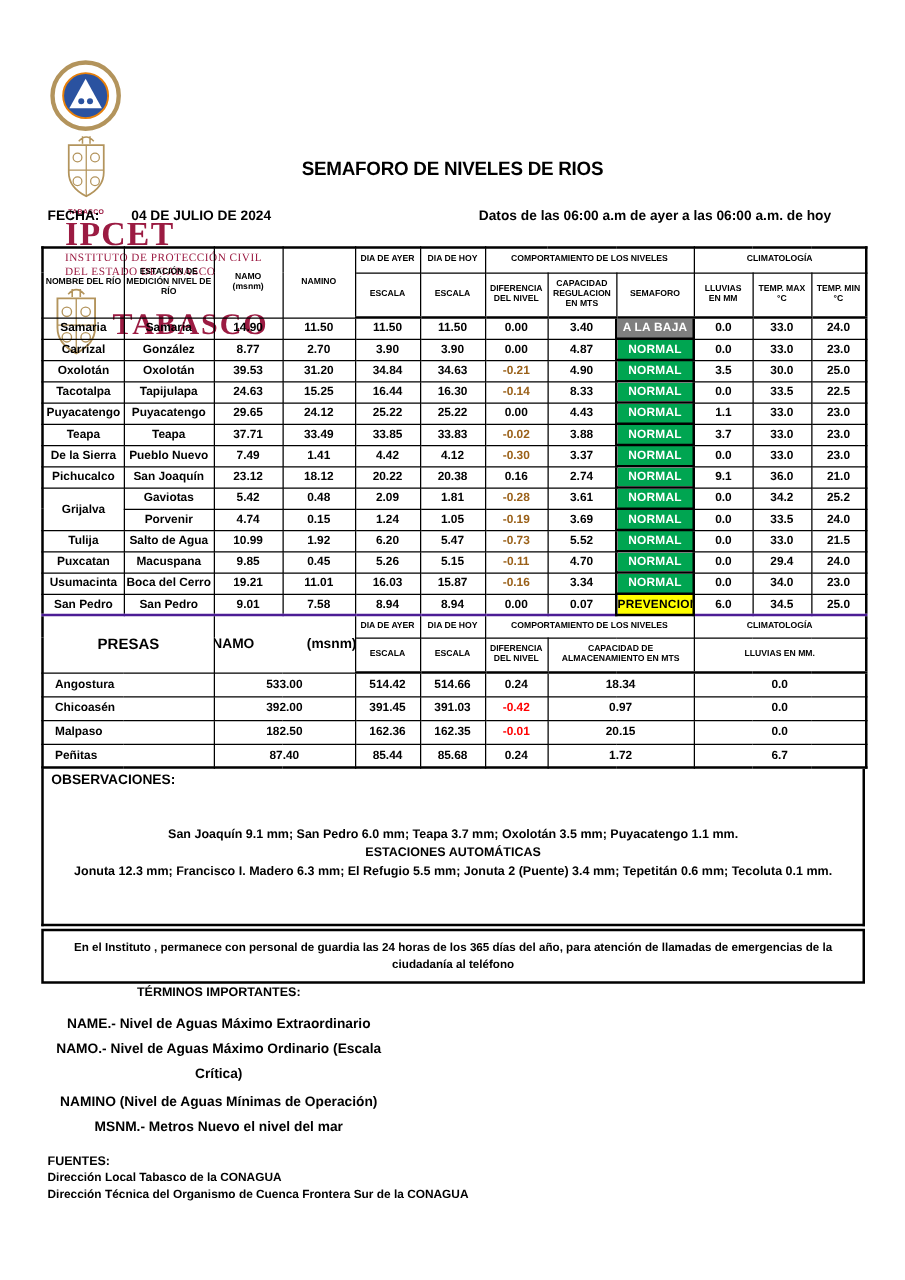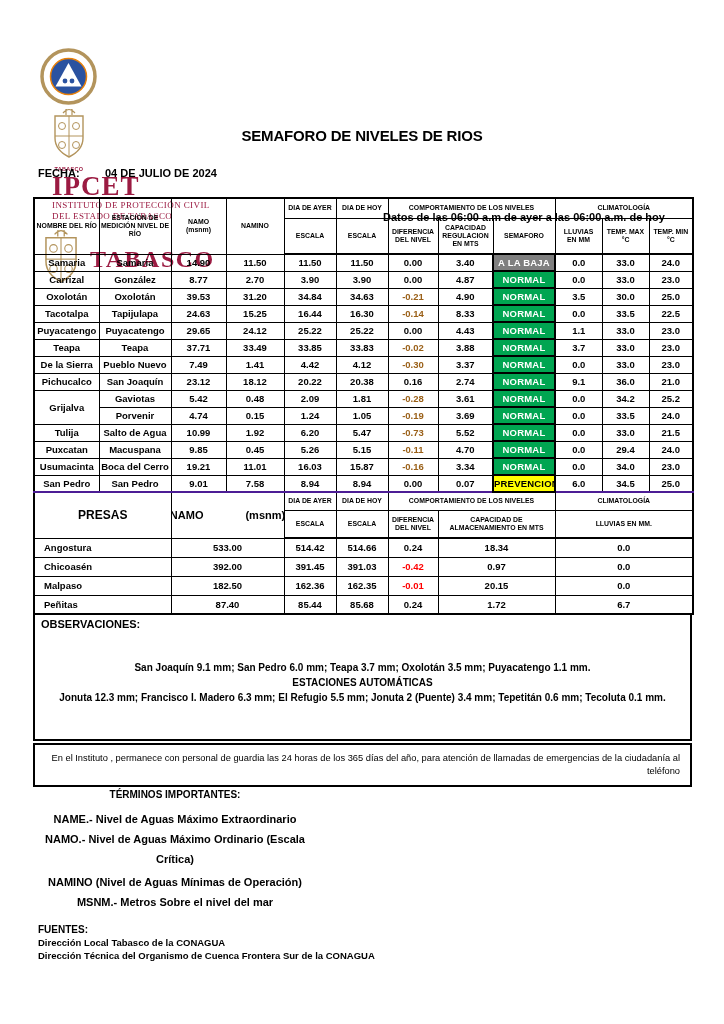--- a/index.html
+++ b/index.html
@@ -19,21 +19,21 @@
   .spacer { flex:1 1 auto; }
   .state-logo { display:flex; align-items:center; margin-top:6px; }
   .state-name { font-family:"Liberation Serif", serif; font-weight:bold; font-size:24px;
                 color:var(--maroon,#9B1B42); letter-spacing:1.5px; margin-left:8px; }
   
   .main-title { position:absolute; top:127px; left:0; width:724px; text-align:center;
                 font-size:15.5px; font-weight:bold; letter-spacing:-0.2px; transform:scaleX(0.97); }
   .fecha-row { position:absolute; top:167px; left:38px; right:32px; height:14px; font-weight:bold; }
   .fecha-label { position:absolute; left:0; font-size:11px; }
   .fecha-value { position:absolute; left:67px; font-size:11px; }
-  .fecha-range { position:absolute; left:345px; font-size:11px;margin-top:44px; }
+  .fecha-range { position:absolute; left:345px; font-size:11px; }
   
   .sheet { position:absolute; top:197px; left:33px; width:659px; }
   table { border-collapse:collapse; table-layout:fixed; width:659px; border:2px solid #000; }
   td,th { border:1px solid #000; font-weight:bold; text-align:center; vertical-align:middle;
           padding:0; overflow:hidden; }
   th { font-size:6.9px; line-height:8px; }
   .rh1 th { height:20px; }
   .rh2 th { height:36px; border-bottom:2px solid #000; }
   .drow td { height:17px; font-size:9.5px; }
   .neg  { color:var(--neg-brown,#9A6018); }
@@ -46,22 +46,22 @@
   .ph2 th { border-bottom:2px solid #000; height:28px; }
   .ph1 th { height:18px; }
   .presas-label { font-size:12px; }
   .namo-flex { display:flex; justify-content:center; gap:42px; align-items:center; }
   .prow td { height:19px; font-size:9.5px; }
   .pname { text-align:left; padding-left:9px; }
   
   .obs-box { border:2px solid #000; border-top:none; height:126px; padding:3px 6px; }
   .obs-label { font-size:11px; font-weight:bold; }
   .obs-lines { margin-top:30px; text-align:center; font-weight:bold; font-size:10px; line-height:15px; }
-  .notice-box { border:2px solid #000; margin-top:2px; padding:7px 10px; text-align:right;
-                font-weight:normal; font-size:9.3px; line-height:13px; }
+  .notice-box { border:2px solid #000; margin-top:2px; padding:7px 10px; text-align:center;
+                font-weight:bold; font-size:9.3px; line-height:13px; }
   
   .terms { position:absolute; top:789px; left:35px; width:280px; text-align:center; font-weight:bold; }
   .terms-heading { font-size:10px; margin-bottom:9px; }
   .terms-item { font-size:11px; line-height:20px; }
   .terms-item.gap { margin-top:3px; }
   .sources { position:absolute; top:923px; left:38px; font-weight:bold; }
   .sources-heading { font-size:10px; line-height:13px; }
   .sources-line { font-size:9.5px; line-height:13px; }
 </style>
 </head>
@@ -436,20 +436,20 @@
 <div class="notice-box">
   <div>En el Instituto , permanece con personal de guardia las 24 horas de los 365 días del año, para atención de llamadas de emergencias de la ciudadanía al teléfono</div>
 </div>
 </div>
 
 <div class="terms">
   <div class="terms-heading">TÉRMINOS IMPORTANTES:</div>
   <div class="terms-item">NAME.-  Nivel de Aguas Máximo Extraordinario</div>
   <div class="terms-item">NAMO.-  Nivel de Aguas Máximo Ordinario (Escala Crítica)</div>
   <div class="terms-item gap">NAMINO (Nivel de Aguas Mínimas de Operación)</div>
-  <div class="terms-item">MSNM.-  Metros Sobre el nivel del mar</div>
+  <div class="terms-item">MSNM.-  Metros Nuevo el nivel del mar</div>
 </div>
 
 <div class="sources">
   <div class="sources-heading">FUENTES:</div>
   <div class="sources-line">Dirección Local Tabasco de la CONAGUA</div>
   <div class="sources-line">Dirección Técnica del Organismo de Cuenca Frontera Sur de la CONAGUA</div>
 </div>
 
 </body></html>

